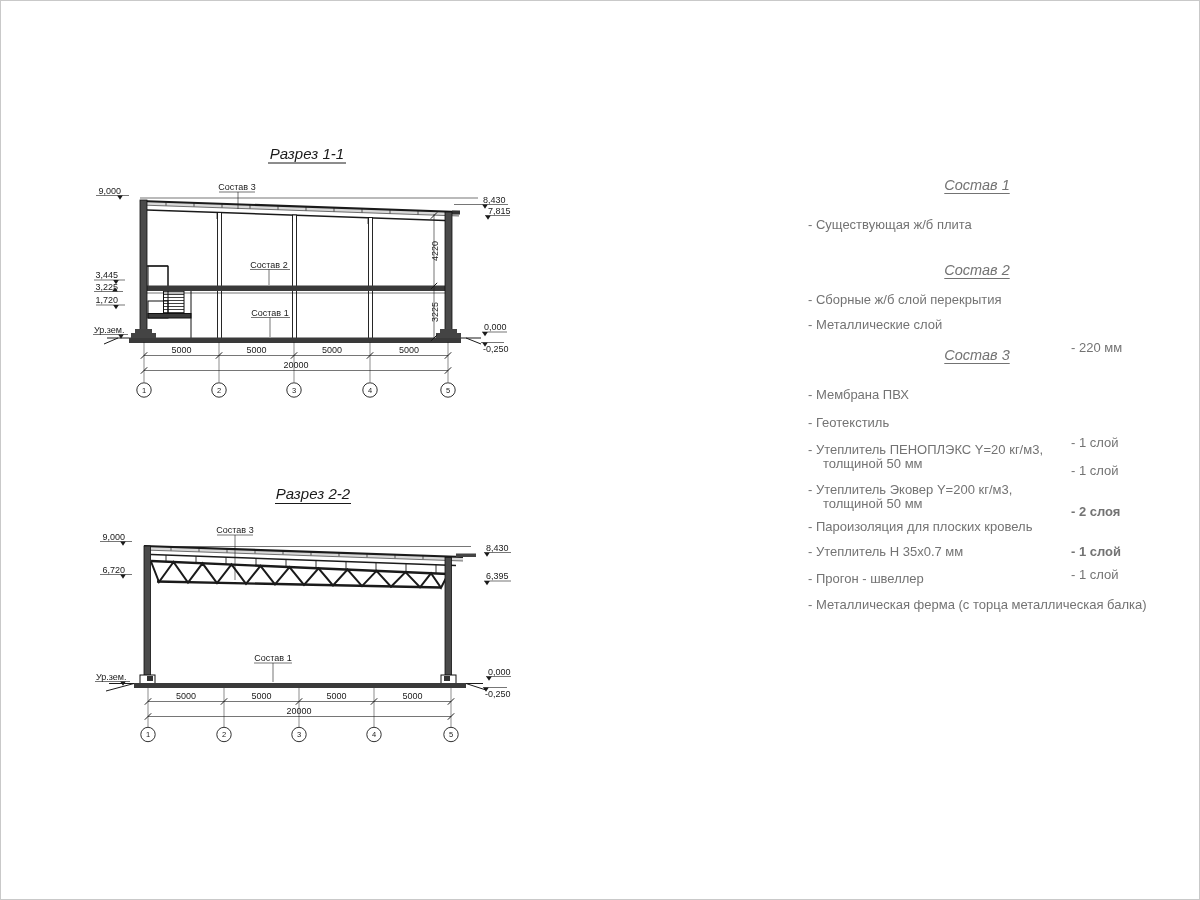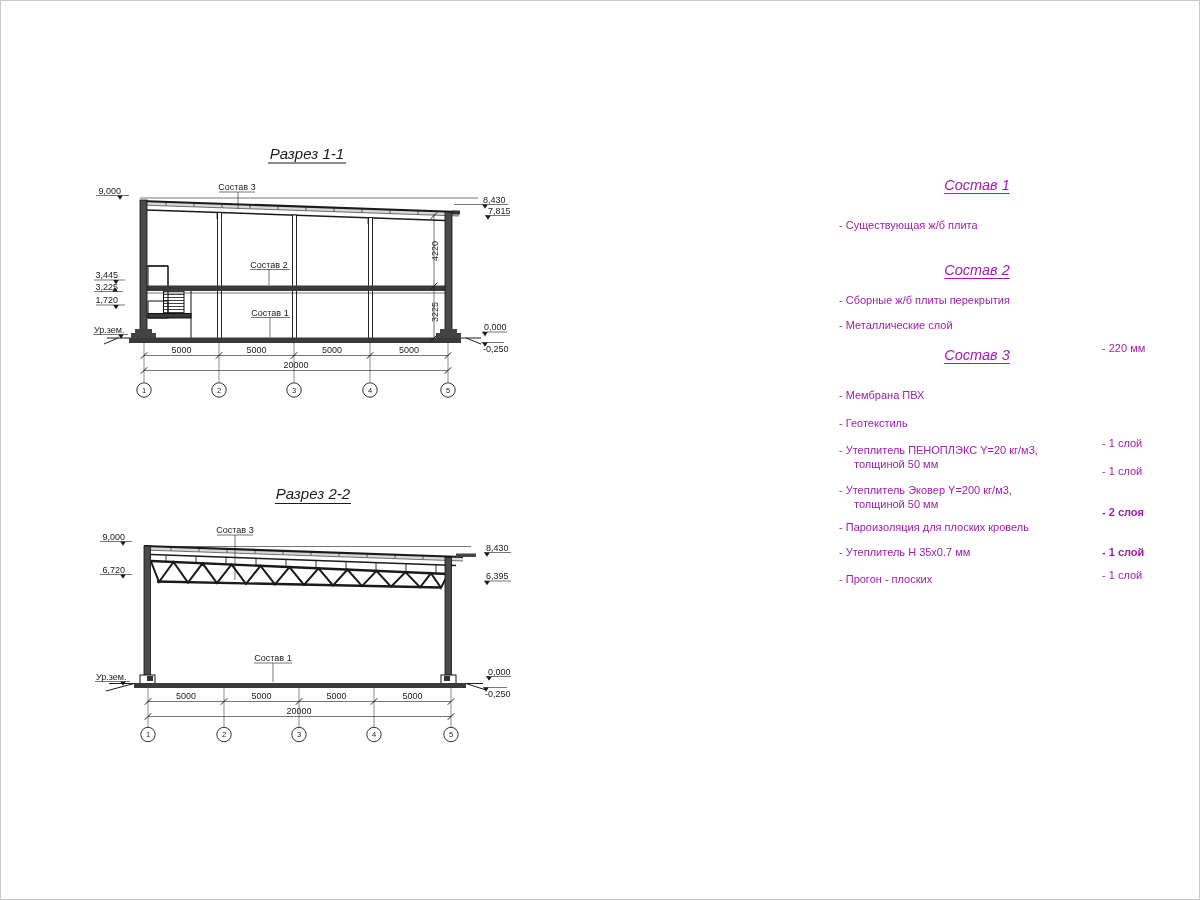--- a/index.html
+++ b/index.html
@@ -1,35 +1,35 @@
 <!DOCTYPE html>
 <html><head>
 <meta charset="utf-8">
 <style>
   html,body{margin:0;padding:0;background:#fff;}
   .page{position:relative;width:1200px;height:900px;background:#ffffff;
         border:1px solid #c9c9c9;box-sizing:border-box;overflow:hidden;
-        font-family:"Liberation Sans", sans-serif;color:#a21caf;}
+        font-family:"Liberation Sans", sans-serif;color:#737373;}
   svg{position:absolute;overflow:visible;}
   svg text{font-family:"Liberation Sans", sans-serif;fill:#1a1a1a;}
   .t-dim{font-size:9px;}
   .t-title{font-size:15px;font-style:italic;}
   .t-ax{font-size:7.5px;}
   .ln{stroke:#1a1a1a;}
   .thin{stroke-width:0.6;}
   .med{stroke-width:1;}
   .thick{stroke-width:2.2;}
   .beam{stroke-width:1.5;}
   .truss{stroke-width:2;fill:none;}
   
   .specs{position:absolute;left:0;top:0;width:1200px;height:900px;}
   .spec-head{position:absolute;left:800px;width:352px;text-align:center;
              font-size:14.5px;font-style:italic;text-decoration:underline;
              text-underline-offset:3px;white-space:nowrap;}
-  .spec-row{position:absolute;left:838px;font-size:11px;line-height:14px;white-space:nowrap;}
+  .spec-row{position:absolute;left:807px;font-size:13px;line-height:14px;white-space:nowrap;}
   .spec-row .l2{display:block;margin-left:15px;}
   .qty{position:absolute;left:263px;top:0;white-space:nowrap;margin-top:48px;}
   .qty.second{top:14px;font-weight:bold;}
 </style>
 </head>
 <body>
 
 <div class="page">
 
   <svg style="left:85px;top:135px;" width="430" height="270" viewBox="85 135 430 270">
@@ -349,21 +349,21 @@
 
   <div class="specs">
 
     <div class="spec-head" style="top:176px">Состав 1</div>
     <div class="spec-row" style="top:217px">
       <span>- Существующая ж/б плита</span>
     </div>
 
     <div class="spec-head" style="top:261px">Состав 2</div>
     <div class="spec-row" style="top:292px">
-      <span>- Сборные ж/б плиты перекрытия</span>
+      <span>- Сборные ж/б слой перекрытия</span>
       <span class="qty">- 220 мм</span>
     </div>
     <div class="spec-row" style="top:317px">
       <span>- Металлические слой</span>
     </div>
 
     <div class="spec-head" style="top:346px">Состав 3</div>
     <div class="spec-row" style="top:387px">
       <span>- Мембрана ПВХ</span>
       <span class="qty">- 1 слой</span>
@@ -383,17 +383,20 @@
       <span class="qty second">- 1 слой</span>
     </div>
     <div class="spec-row" style="top:519px">
       <span>- Пароизоляция для плоских кровель</span>
       <span class="qty">- 1 слой</span>
     </div>
     <div class="spec-row" style="top:544px">
       <span>- Утеплитель Н 35х0.7 мм</span>
     </div>
     <div class="spec-row" style="top:571px">
-      <span>- Прогон - плоских</span>
+      <span>- Прогон - швеллер</span>
+    </div>
+    <div class="spec-row" style="top:597px">
+      <span>- Металлическая ферма (с торца металлическая балка)</span>
     </div>
   </div>
 
 </div>
 
 </body></html>

